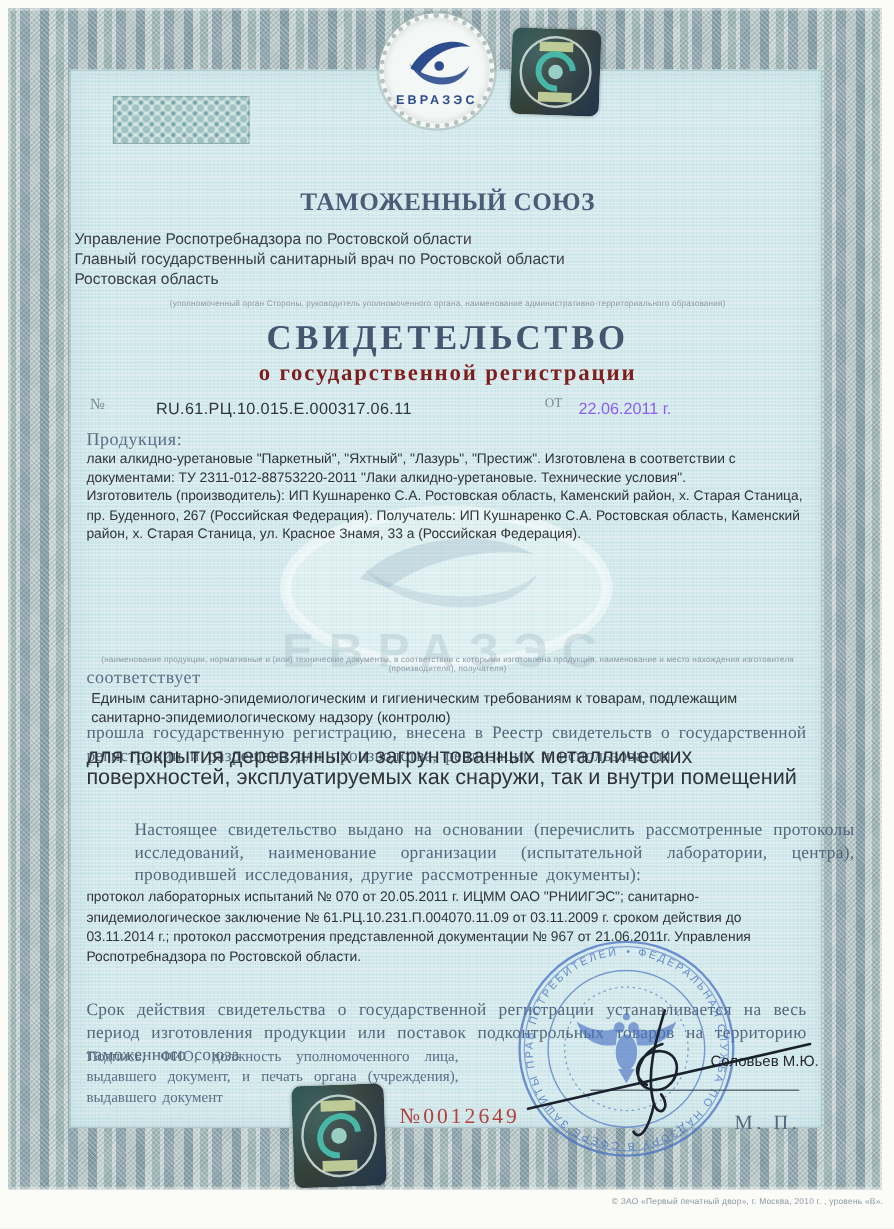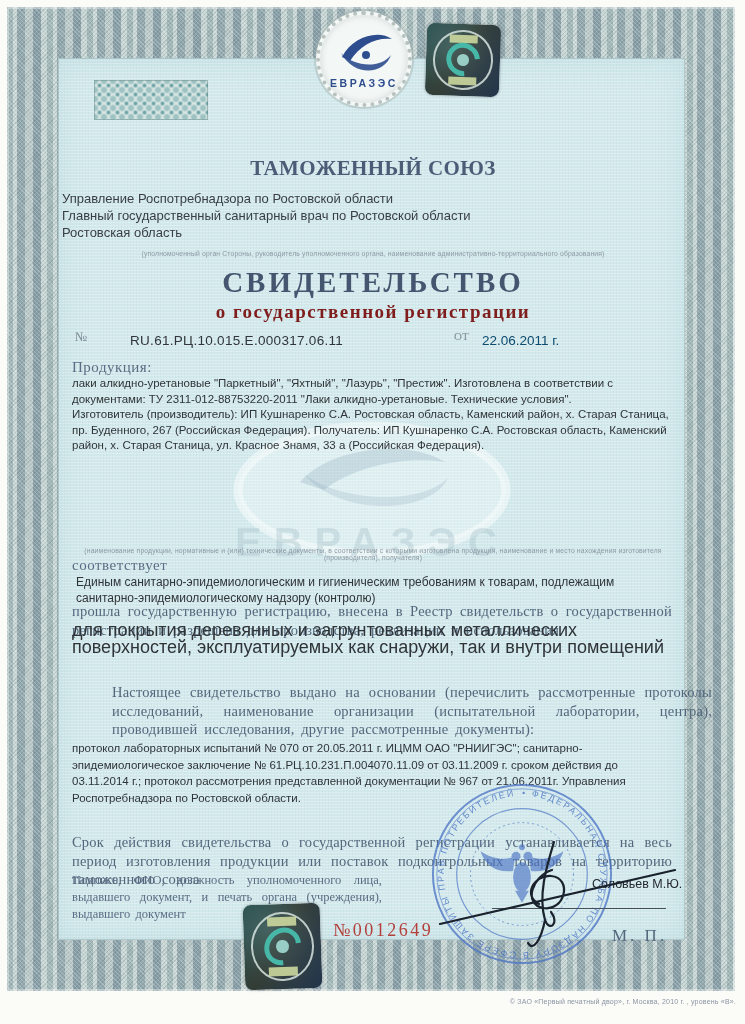--- a/index.html
+++ b/index.html
@@ -33,21 +33,21 @@
   .doc-title{position:absolute;left:62px;top:266px;width:622px;text-align:center;
         font-family:"Liberation Serif","DejaVu Serif",serif;font-weight:bold;
         font-size:29px;letter-spacing:3px;color:#44556f;}
   .doc-sub{position:absolute;left:62px;top:301px;width:622px;text-align:center;
         font-family:"Liberation Serif","DejaVu Serif",serif;font-weight:bold;
         font-size:19px;letter-spacing:1.5px;color:#7f1d1d;}
   .numline{position:absolute;left:72px;top:333px;width:600px;height:20px;}
   .no-sym{position:absolute;left:3px;top:-4px;font-size:13px;color:#7e8a96;}
   .no-val{position:absolute;left:58px;top:0;font-size:13.5px;color:#2f353a;letter-spacing:.3px;}
   .from-lbl{position:absolute;left:382px;top:-3px;font-size:11px;color:#7e8a96;text-transform:uppercase;}
-  .from-val{position:absolute;left:410px;top:0;font-size:13.5px;color:#0c4a6e;}
+  .from-val{position:absolute;left:410px;top:0;font-size:13.5px;color:#8b5cf6;}
   .lbl-serif{font-family:"Liberation Serif","DejaVu Serif",serif;color:#5a6d84;font-size:15px;letter-spacing:.5px;}
   .para-serif{position:absolute;left:72px;width:600px;text-align:justify;
         font-family:"Liberation Serif","DejaVu Serif",serif;color:#53677c;
         font-size:14.5px;line-height:18.5px;word-spacing:3px;letter-spacing:.2px;}
   .para-sans{position:absolute;left:72px;width:600px;font-size:11.5px;line-height:15.5px;color:#2f3438;}
   .prod-lbl{position:absolute;left:72px;top:359px;}
   .prod-text{top:376px;}
   .prod-maker{top:407px;}
   .comp-lbl{position:absolute;left:72px;top:557px;font-family:Liberation Serif, serif;}
   .comp-text{top:574px;left:76px;width:560px;font-size:12px;line-height:16px;}

